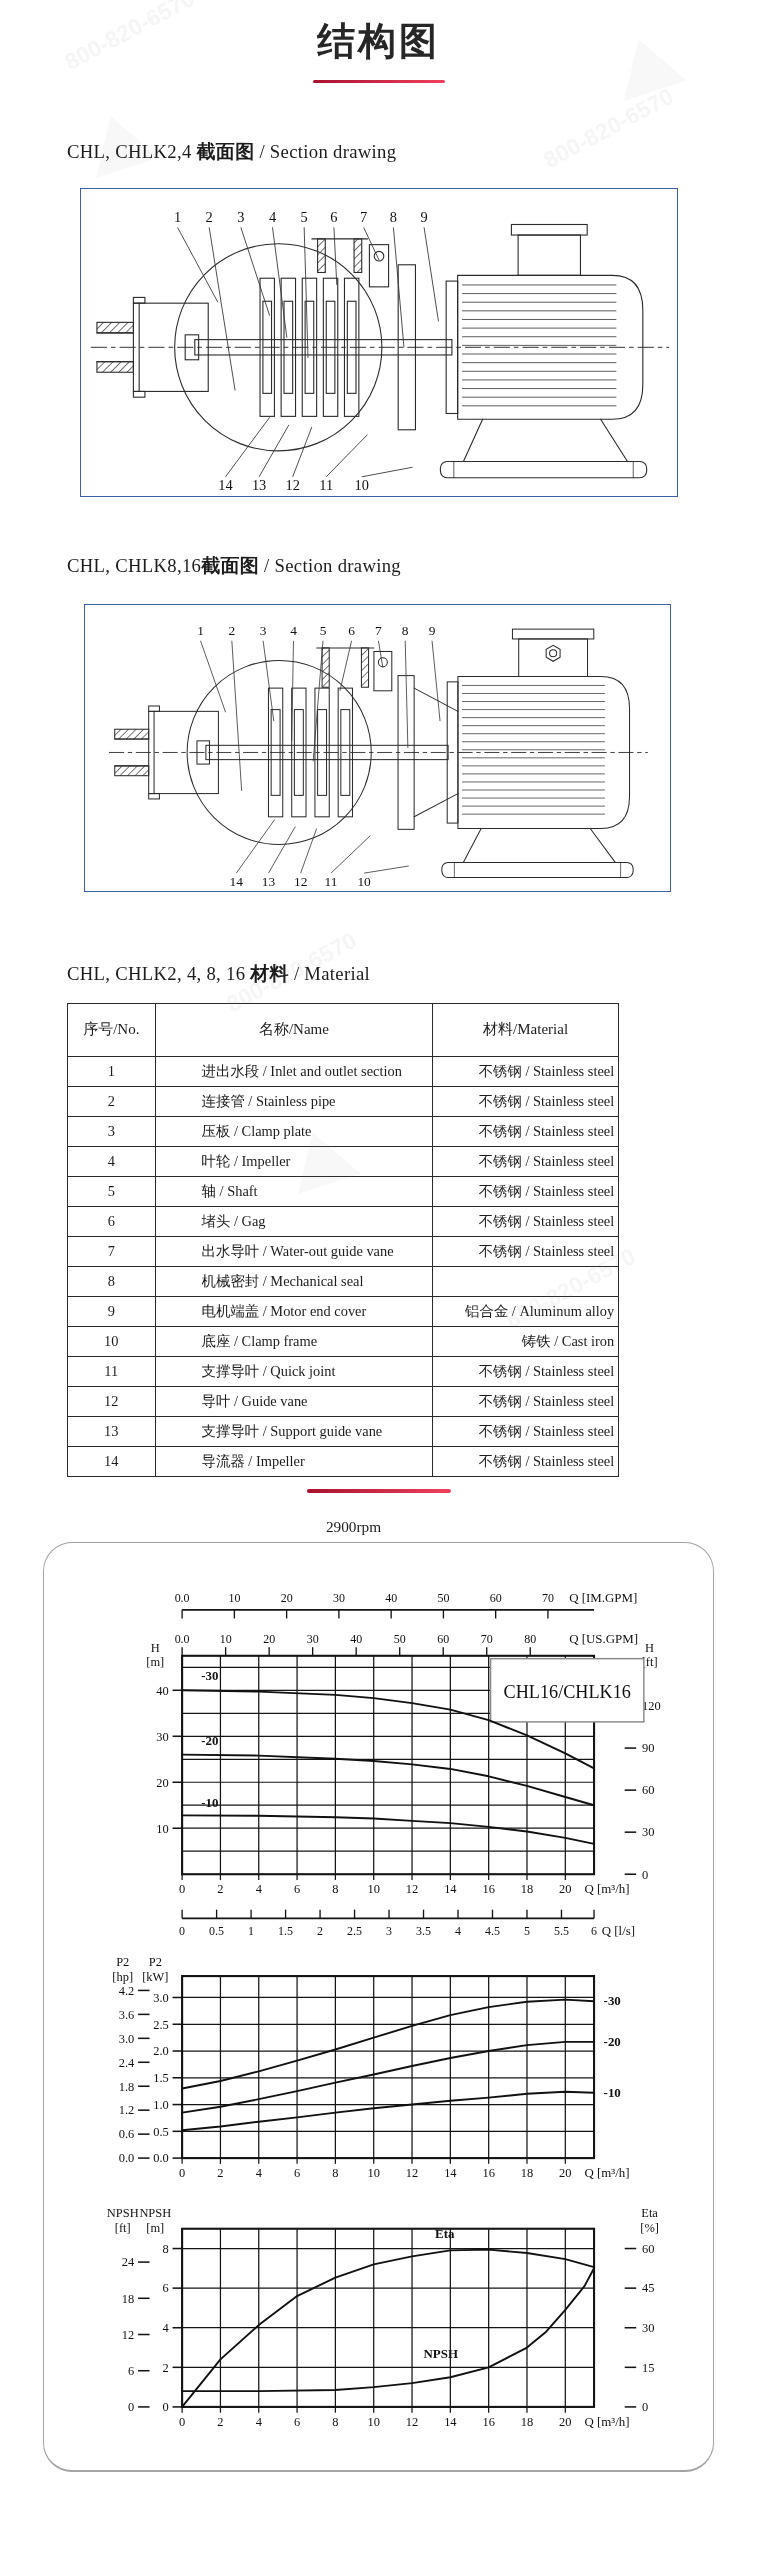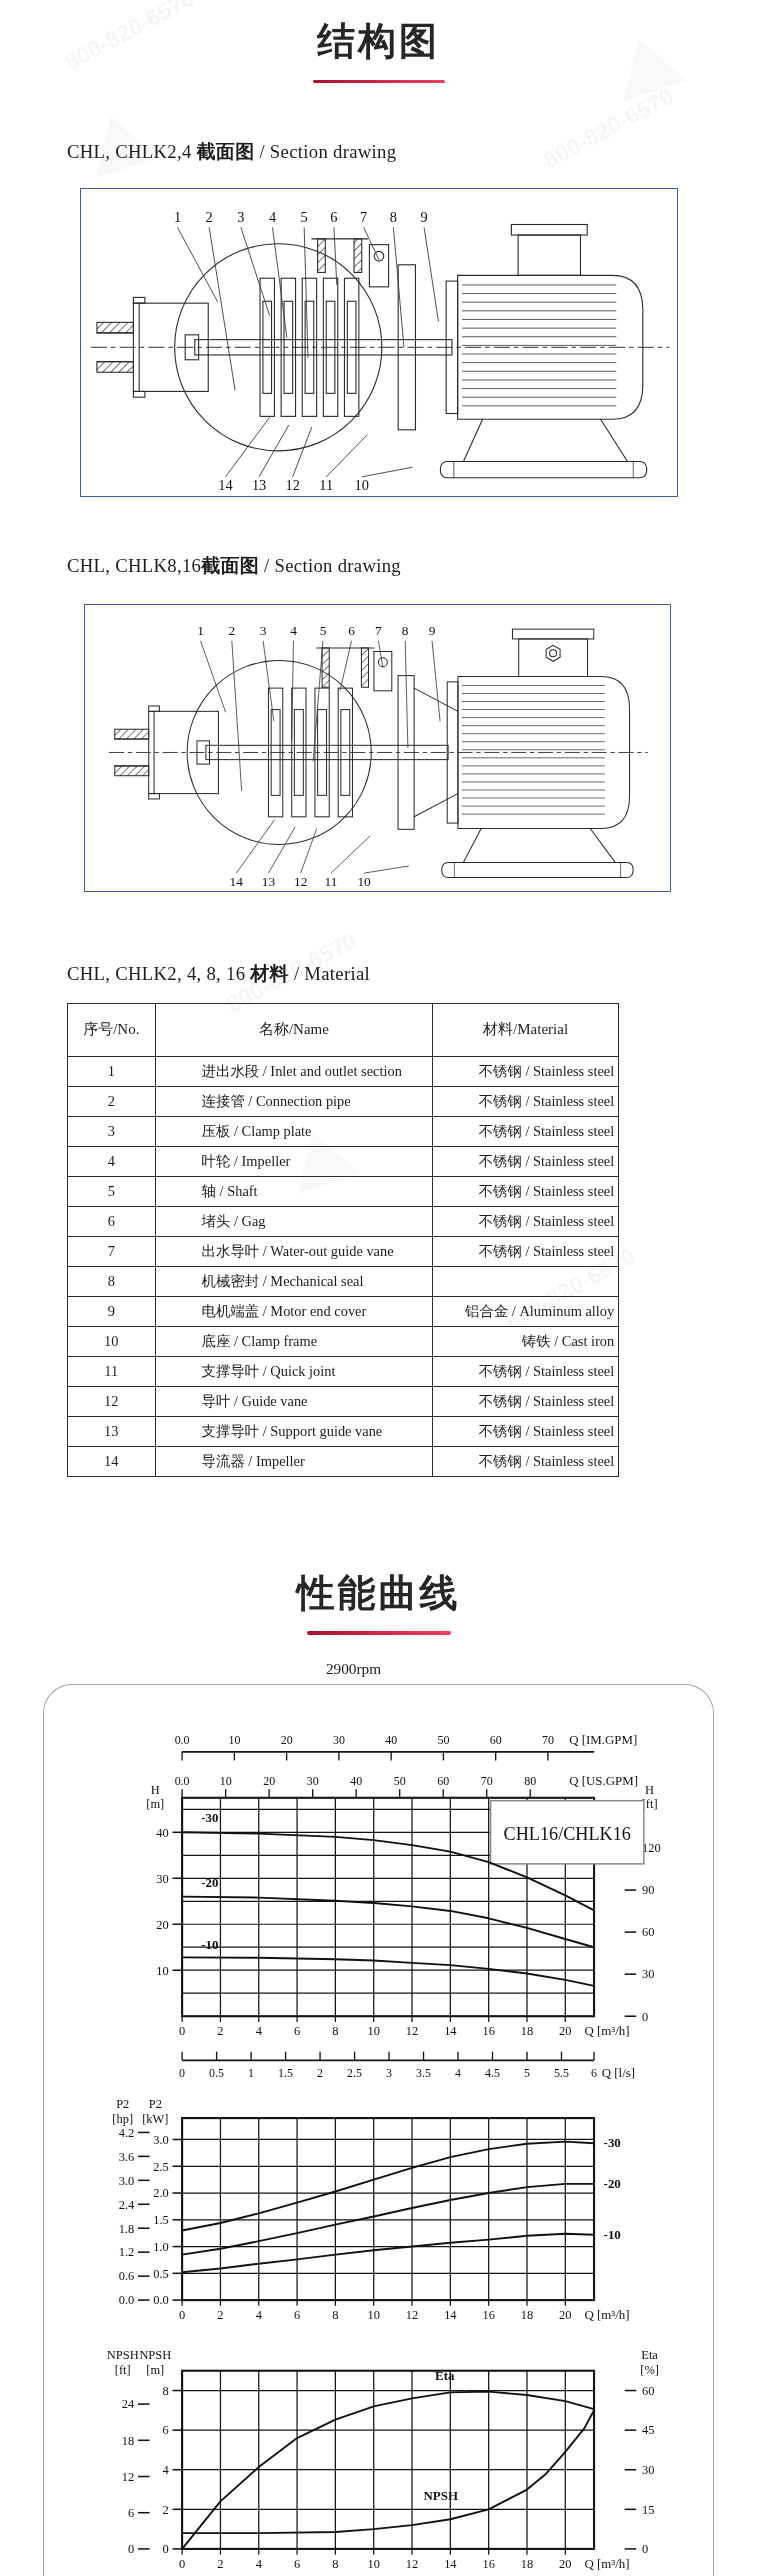--- a/index.html
+++ b/index.html
@@ -304,21 +304,21 @@
         </tr>
       </thead>
     <tbody id="mat-body">
         <tr>
           <td class="c0">1</td>
           <td class="c1">进出水段 / Inlet and outlet section</td>
           <td class="c2">不锈钢 / Stainless steel</td>
         </tr>
         <tr>
           <td class="c0">2</td>
-          <td class="c1">连接管 / Connection pipe</td>
+          <td class="c1">连接管 / Stainless pipe</td>
           <td class="c2">不锈钢 / Stainless steel</td>
         </tr>
         <tr>
           <td class="c0">3</td>
           <td class="c1">压板 / Clamp plate</td>
           <td class="c2">不锈钢 / Stainless steel</td>
         </tr>
         <tr>
           <td class="c0">4</td>
           <td class="c1">叶轮 / Impeller</td>
@@ -370,21 +370,20 @@
           <td class="c2">不锈钢 / Stainless steel</td>
         </tr>
         <tr>
           <td class="c0">14</td>
           <td class="c1">导流器 / Impeller</td>
           <td class="c2">不锈钢 / Stainless steel</td>
         </tr>
       </tbody>
   </table>
 
-  <h1 class="big-title" id="perf-title">性能曲线</h1>
   <div class="redline" style="width:144px"></div>
 
   <div class="rpm-row">2900rpm</div>
 
   <div class="perf-panel">
     <div class="chart-mount" id="chart-head"><svg viewBox="0 0 690 400" width="100%">
           <g stroke="#141414" stroke-width="1.3">
             <line x1="140" y1="100" x2="140" y2="328"></line>
             <line x1="140" y1="328" x2="140" y2="334"></line>
             <line x1="180" y1="100" x2="180" y2="328"></line>

